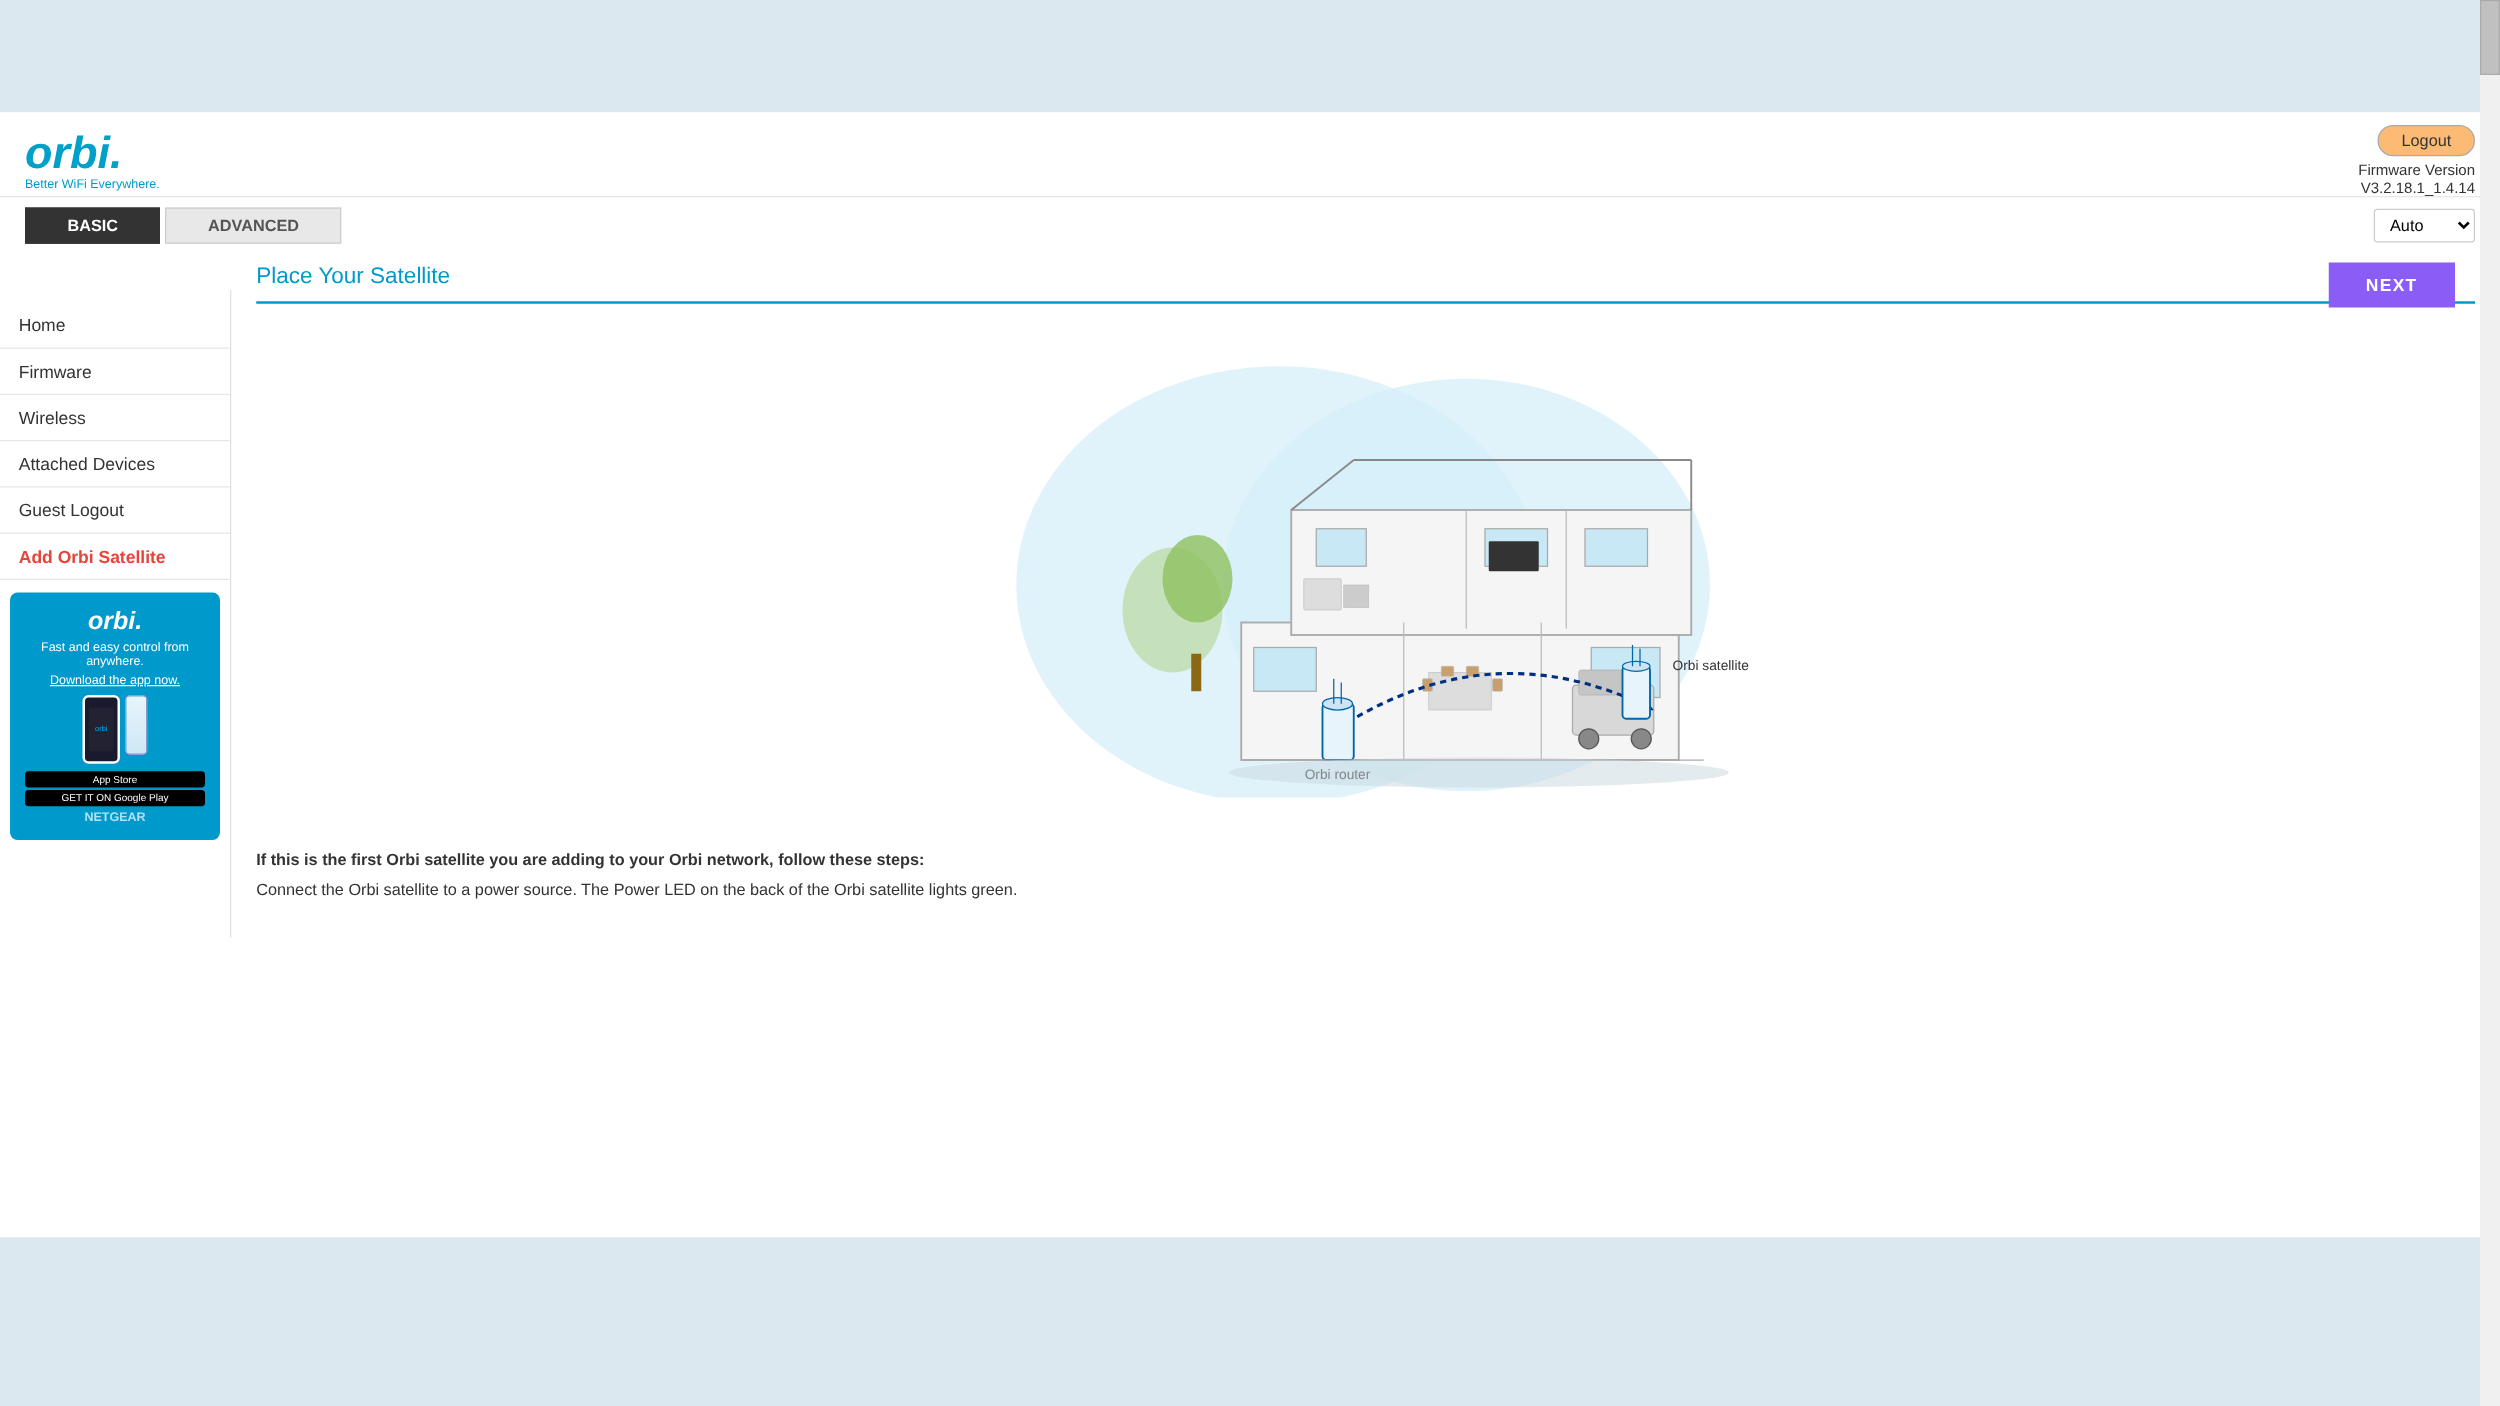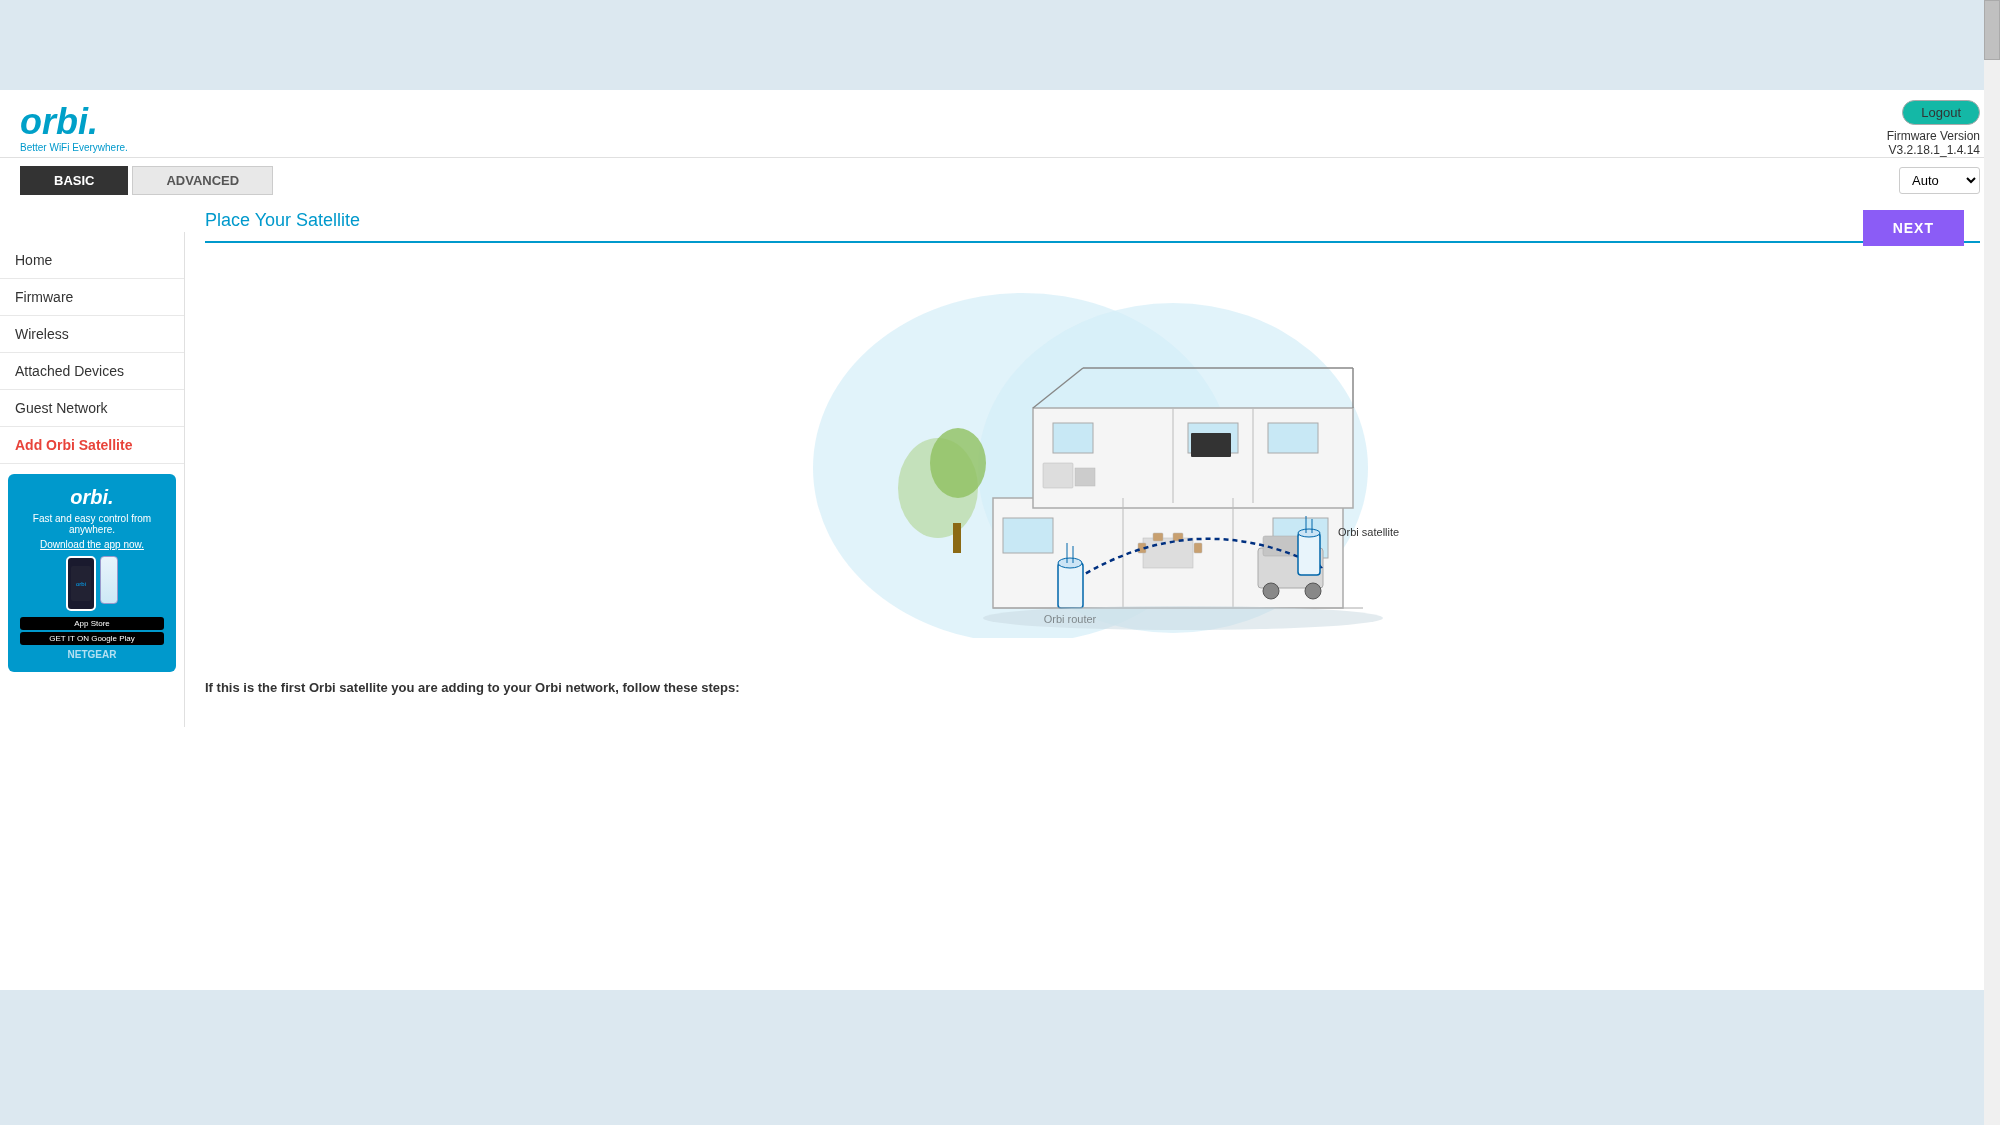--- a/index.html
+++ b/index.html
@@ -41,21 +41,21 @@
       margin-top: 2px;
     }
     .header-right {
       display: flex;
       flex-direction: column;
       align-items: flex-end;
       gap: 4px;
     }
     .logout-btn {
       border: 1px solid #aaa;
-      background: #14b8a6;
+      background: #fdba74;
       padding: 4px 18px;
       border-radius: 14px;
       cursor: pointer;
       font-size: 13px;
       color: #333;
     }
     .firmware-info {
       font-size: 12px;
       color: #333;
       text-align: right;
@@ -278,21 +278,21 @@
     </select>
   </div>
 
   <div class="content-area">
 
     <div class="sidebar">
       <div class="sidebar-item">Home</div>
       <div class="sidebar-item">Firmware</div>
       <div class="sidebar-item">Wireless</div>
       <div class="sidebar-item">Attached Devices</div>
-      <div class="sidebar-item">Guest Network</div>
+      <div class="sidebar-item">Guest Logout</div>
       <div class="sidebar-item active-satellite">Add Orbi Satellite</div>
 
       <div class="sidebar-app-promo">
         <div class="promo-logo">orbi.</div>
         <div class="promo-text">Fast and easy control from anywhere.</div>
         <div class="promo-download">Download the app now.</div>
         <div class="promo-phone-area">
           <div class="phone-mock">
             <div style="width:20px;height:35px;background:#223;border-radius:2px;display:flex;align-items:center;justify-content:center;">
               <span style="font-size:6px;color:#0af;">orbi</span>
@@ -379,20 +379,21 @@
           <text x="595" y="268" text-anchor="start" font-size="11" fill="#333">Orbi satellite</text>
 
           <line x1="250" y1="340" x2="620" y2="340" stroke="#aaa" stroke-width="1"></line>
 
           <ellipse cx="440" cy="350" rx="200" ry="12" fill="#c8d8e0" opacity="0.5"></ellipse>
         </svg>
       </div>
 
       <div class="instructions">
         <p><strong>If this is the first Orbi satellite you are adding to your Orbi network, follow these steps:</strong></p>
+        <p>Connect the Orbi satellite to a power source. The Power LED on the back of the Orbi satellite lights green.</p>
       </div>
     </div>
 
     <div class="scrollbar-area">
       <div class="scrollbar-thumb"></div>
     </div>
 
   </div>
 </div>
 

